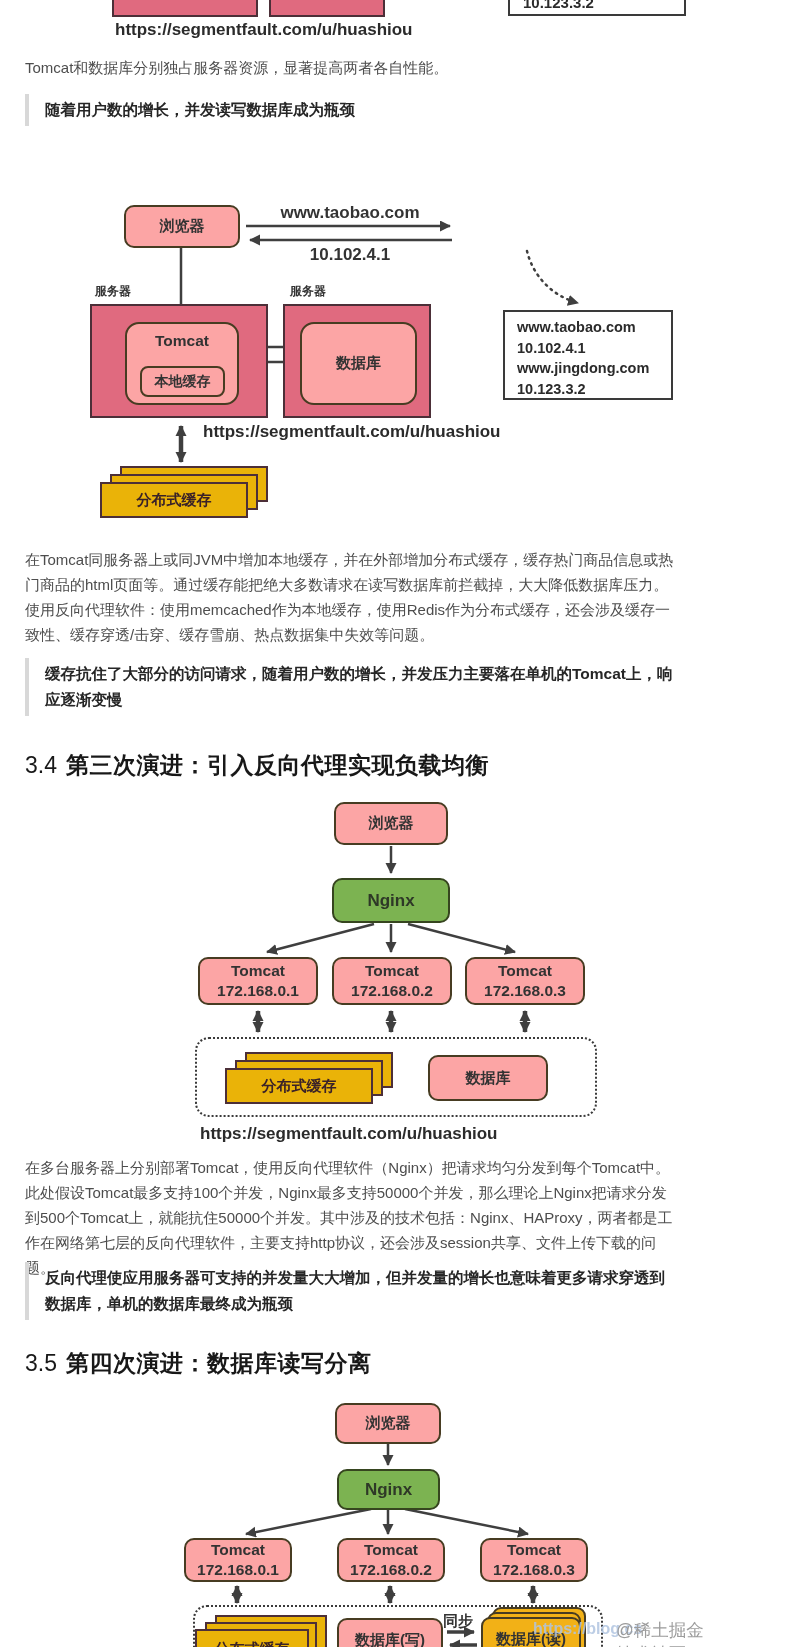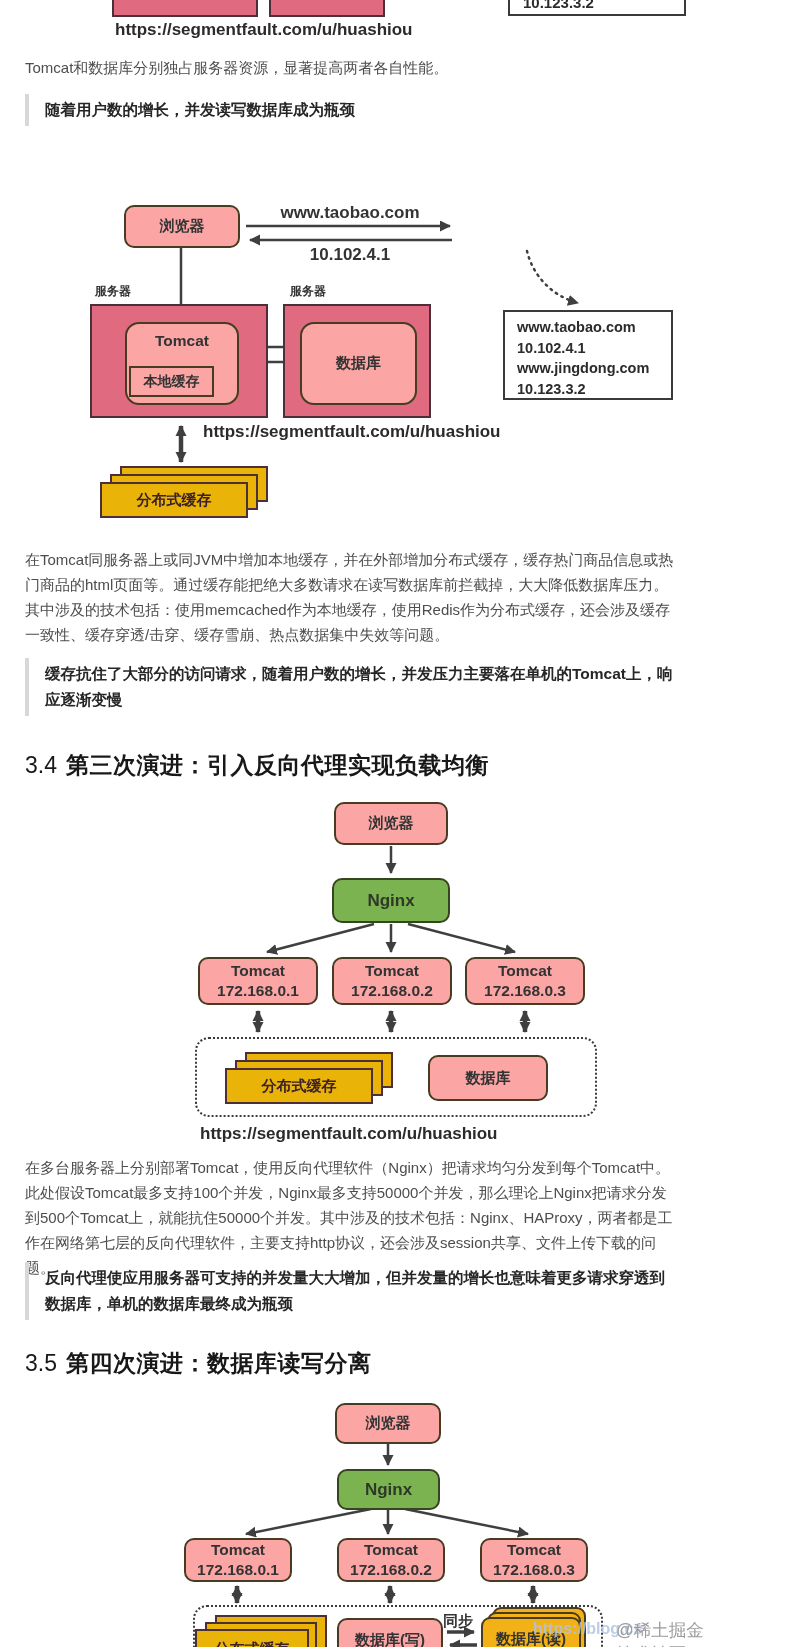--- a/index.html
+++ b/index.html
@@ -22,22 +22,22 @@
         font-weight:700;color:#333;font-size:15px;box-sizing:border-box;}
   .greenbox{position:absolute;background:#7CB351;border:2.5px solid #36451f;border-radius:10px;
         display:flex;align-items:center;justify-content:center;font-weight:700;color:#2e3827;font-size:17px;box-sizing:border-box;}
   .pinkbox{position:absolute;background:#E06A7F;border:2.5px solid #4c2f38;box-sizing:border-box;}
   .whitebox{position:absolute;background:#fff;border:2.5px solid #3a3a3a;box-sizing:border-box;}
   .dashedbox{position:absolute;border:2.5px dotted #3a3a3a;border-radius:14px;box-sizing:border-box;}
   .dlabel{position:absolute;text-align:center;font-weight:700;color:#333;font-size:17px;}
   .slabel{position:absolute;font-weight:700;color:#333;font-size:12px;}
   .caption{position:absolute;font-weight:700;color:#2b2b2b;font-size:17px;}
   .two-line{flex-direction:column;line-height:20px;font-size:15.5px;}
-  .tomcat-inner{position:absolute;left:2px;top:42px;width:85px;height:31px;border:2.5px solid #473c22;
-        border-radius:0;display:flex;align-items:center;justify-content:center;font-size:14px;font-weight:700;color:#333;box-sizing:border-box;}
+  .tomcat-inner{position:absolute;left:13px;top:42px;width:85px;height:31px;border:2.5px solid #473c22;
+        border-radius:8px;display:flex;align-items:center;justify-content:center;font-size:14px;font-weight:700;color:#333;box-sizing:border-box;}
   .tclabel{position:absolute;top:8px;left:0;right:0;text-align:center;font-weight:700;font-size:15.5px;color:#333;}
   .records{padding:5px 0 0 12px;font-weight:700;font-size:14.5px;line-height:20.5px;color:#2b2b2b;}
   .stack-layer{position:absolute;background:#eab308;border:2.5px solid #4c2f38;box-sizing:border-box;
         display:flex;align-items:center;justify-content:center;font-weight:700;font-size:15px;color:#3a2228;}
   .ystack-layer{position:absolute;background:#F2B117;border:2.5px solid #473c22;border-radius:9px;box-sizing:border-box;
         display:flex;align-items:flex-start;justify-content:center;font-weight:700;font-size:15px;color:#333;}
   svg.arrows{position:absolute;left:0;top:0;}
   .wm-url{position:absolute;font-size:16px;font-weight:700;color:rgba(176,196,224,0.85);}
   .wm-site{position:absolute;font-size:17.5px;color:#9c9c9c;}
 </style>
@@ -106,21 +106,21 @@
 
     <div class="caption" style="left:203px;top:224px;">https://segmentfault.com/u/huashiou</div>
 
     <div>
       <div class="stack-layer" style="left:120px;top:268px;width:148px;height:36px;"></div>
       <div class="stack-layer" style="left:110px;top:276px;width:148px;height:36px;"></div>
       <div class="stack-layer" style="left:100px;top:284px;width:148px;height:36px;">分布式缓存</div>
     </div>
   </section>
 
-  <p class="para" style="top:547px;">在Tomcat同服务器上或同JVM中增加本地缓存，并在外部增加分布式缓存，缓存热门商品信息或热门商品的html页面等。通过缓存能把绝大多数请求在读写数据库前拦截掉，大大降低数据库压力。其中涉及的技术包括：使用memcached作为本地缓存，使用Redis作为分布式缓存，还会涉及缓存一致性、缓存穿透/击穿、缓存雪崩、热点数据集中失效等问题。</p>
+  <p class="para" style="top:547px;">在Tomcat同服务器上或同JVM中增加本地缓存，并在外部增加分布式缓存，缓存热门商品信息或热门商品的html页面等。通过缓存能把绝大多数请求在读写数据库前拦截掉，大大降低数据库压力。使用反向代理软件：使用memcached作为本地缓存，使用Redis作为分布式缓存，还会涉及缓存一致性、缓存穿透/击穿、缓存雪崩、热点数据集中失效等问题。</p>
   <blockquote class="quote" style="top:658px;">
     <span>缓存抗住了大部分的访问请求，随着用户数的增长，并发压力主要落在单机的Tomcat上，响应逐渐变慢</span>
   </blockquote>
 
   <h2 class="h2" style="top:750px;">
     <span class="hnum">3.4</span><span class="htext">第三次演进：引入反向代理实现负载均衡</span>
   </h2>
 
   <section class="diagram" style="top:800px;height:352px;">
     <svg class="arrows" width="789" height="352" viewBox="0 0 789 352">

